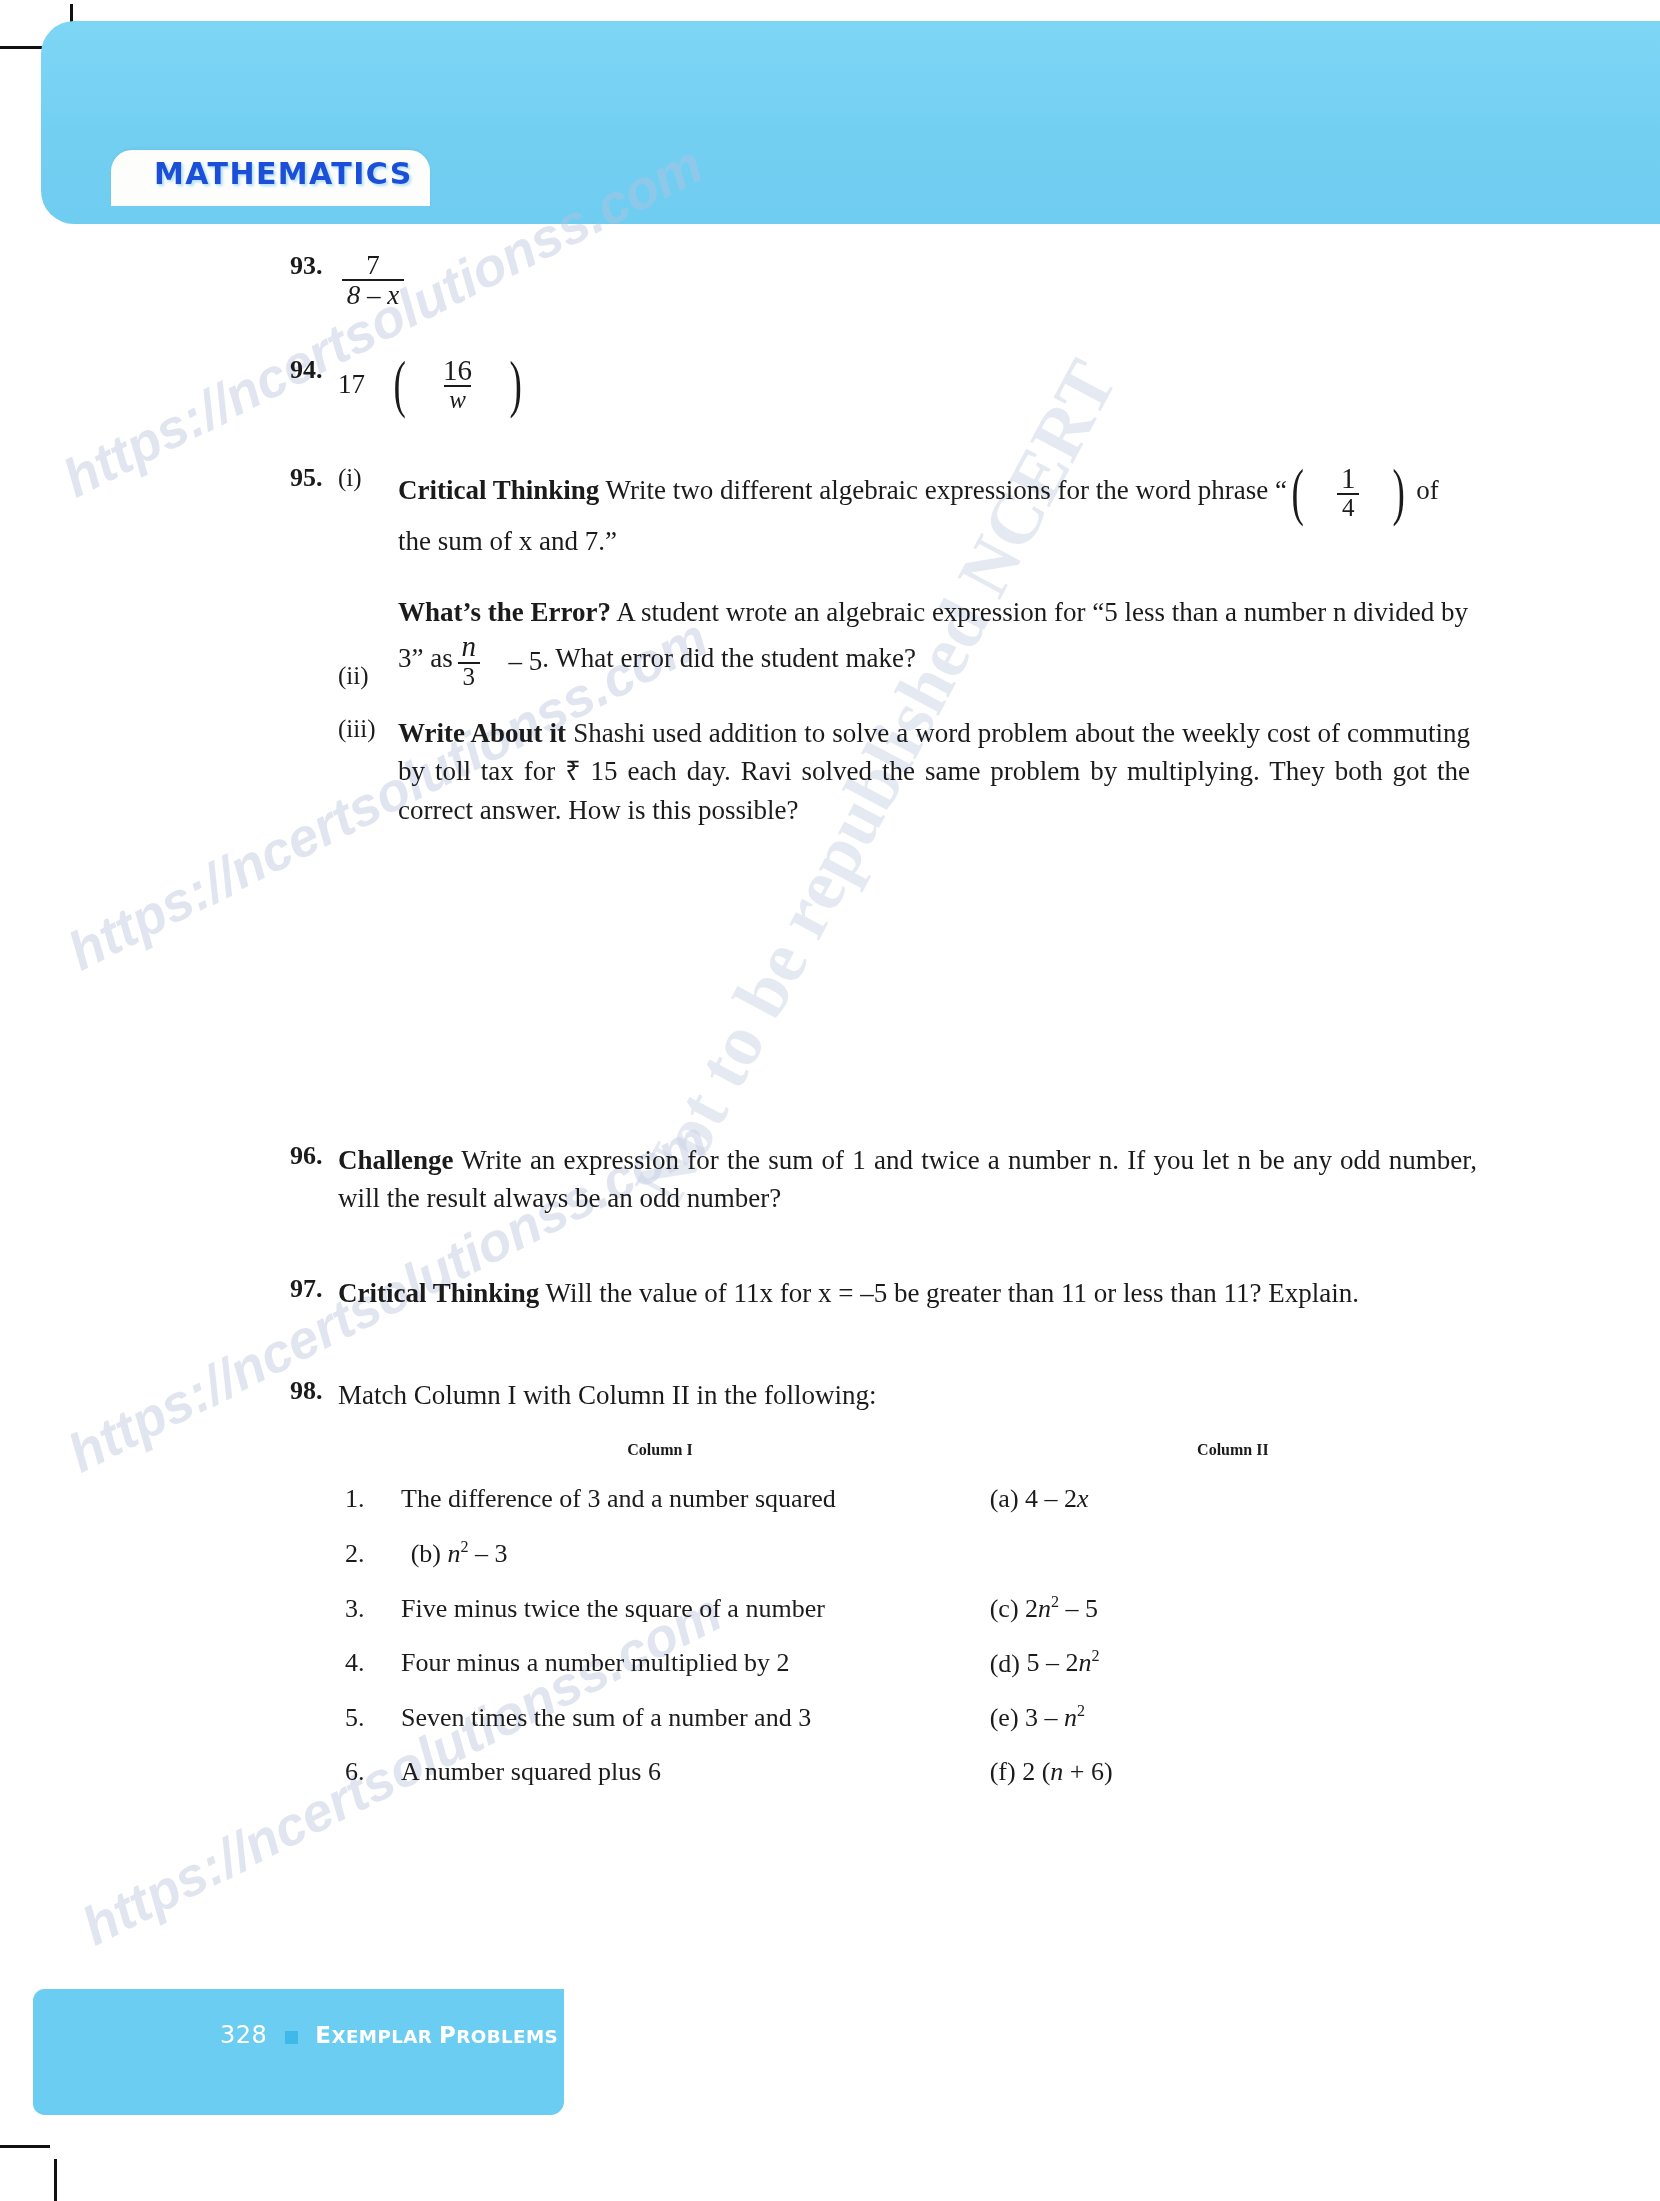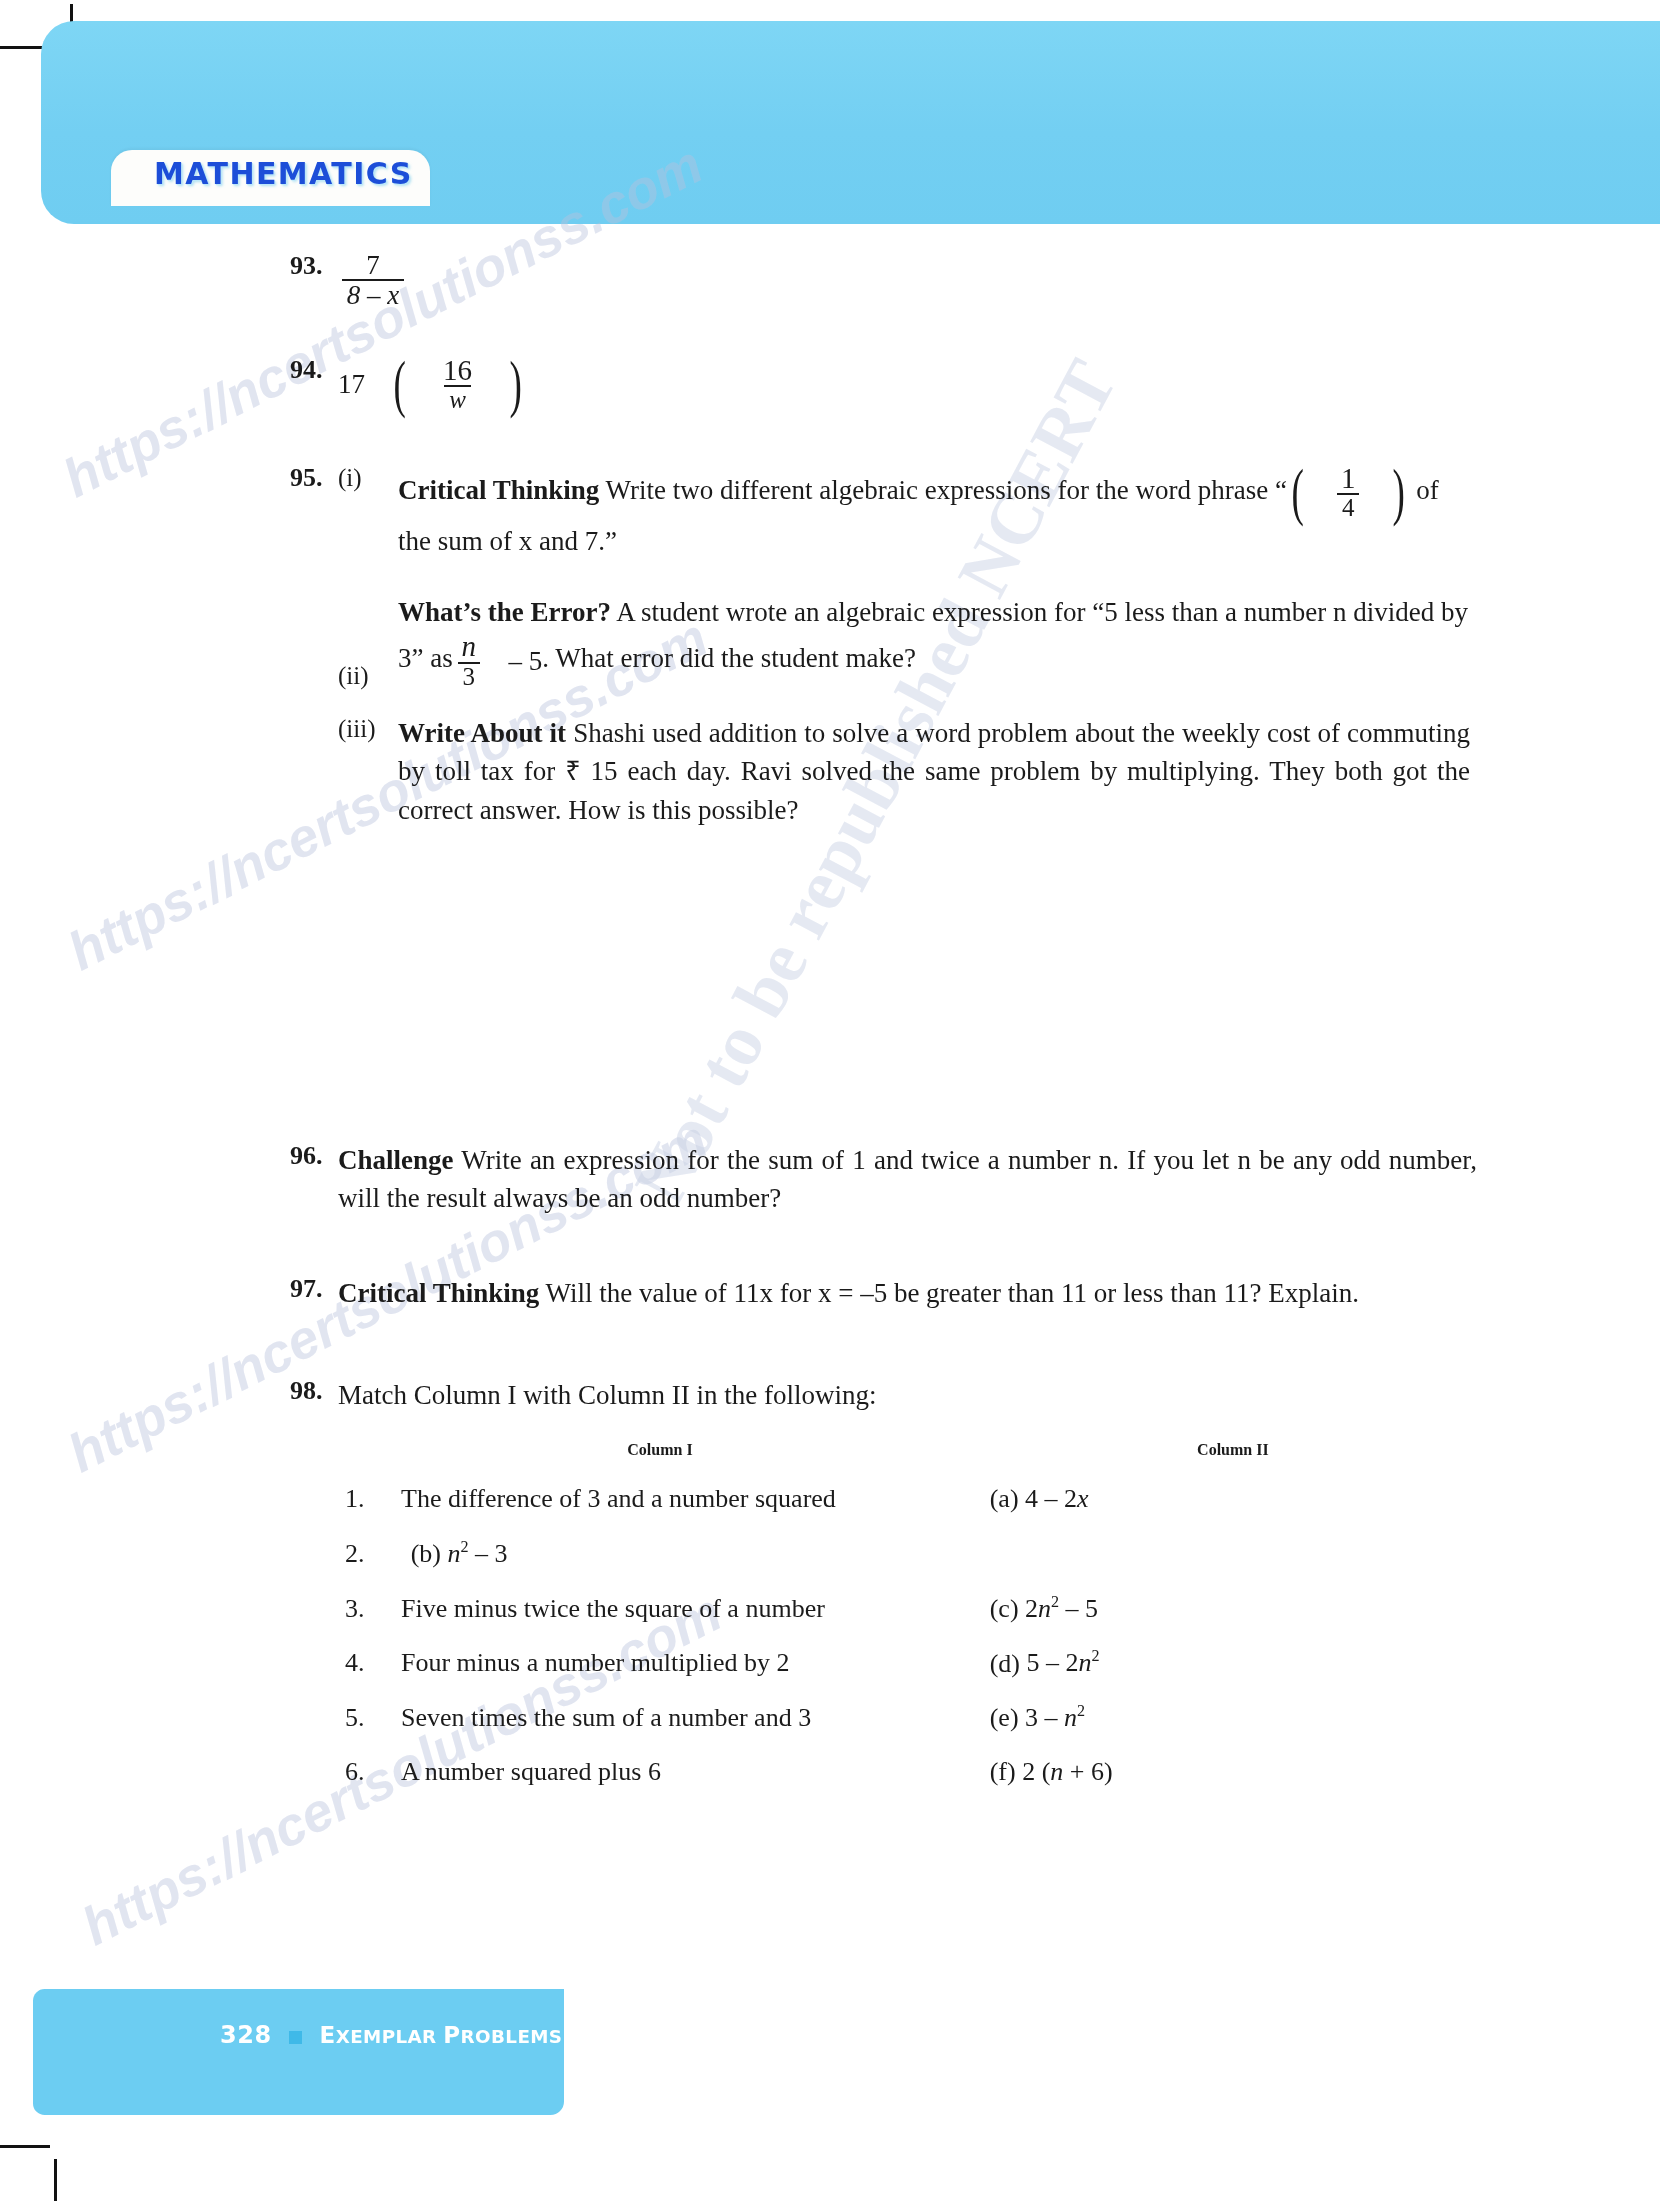--- a/index.html
+++ b/index.html
@@ -76,21 +76,21 @@
   }
   .footer-text {
     position: absolute;
     left: 220px;
     top: 2021px;
     color: #ffffff;
     font-family: "DejaVu Sans", sans-serif;
     white-space: nowrap;
   }
   .footer-pageno {
-    font-weight: 700;
+    font-weight: 400;
     font-size: 24px;
     letter-spacing: 0.5px;
   }
   .footer-sq {
     display: inline-block;
     width: 12.6px;
     height: 12.6px;
     background: #3fb9e8;
     margin: 0 12.6px 1.9px 12.6px;
     vertical-align: middle;

